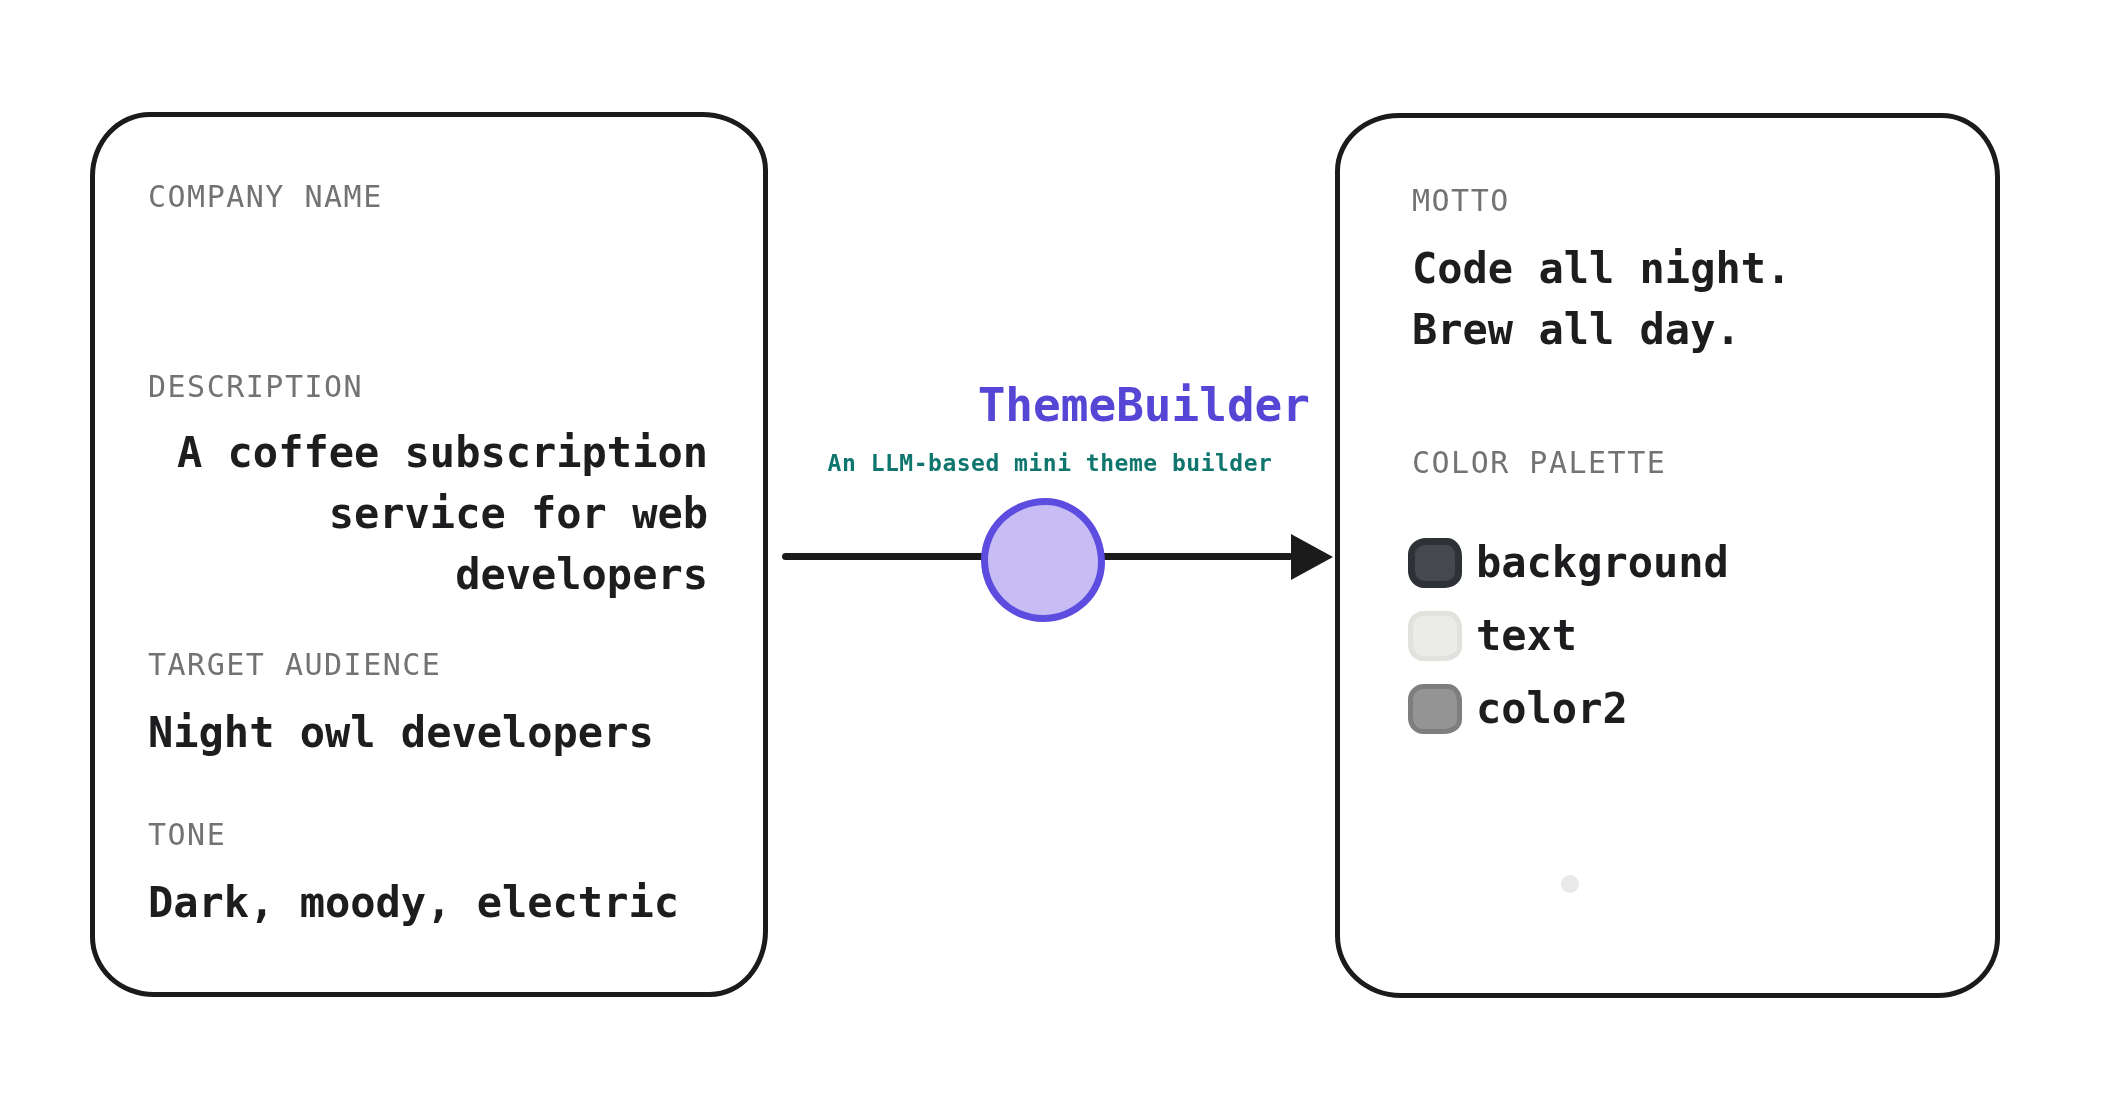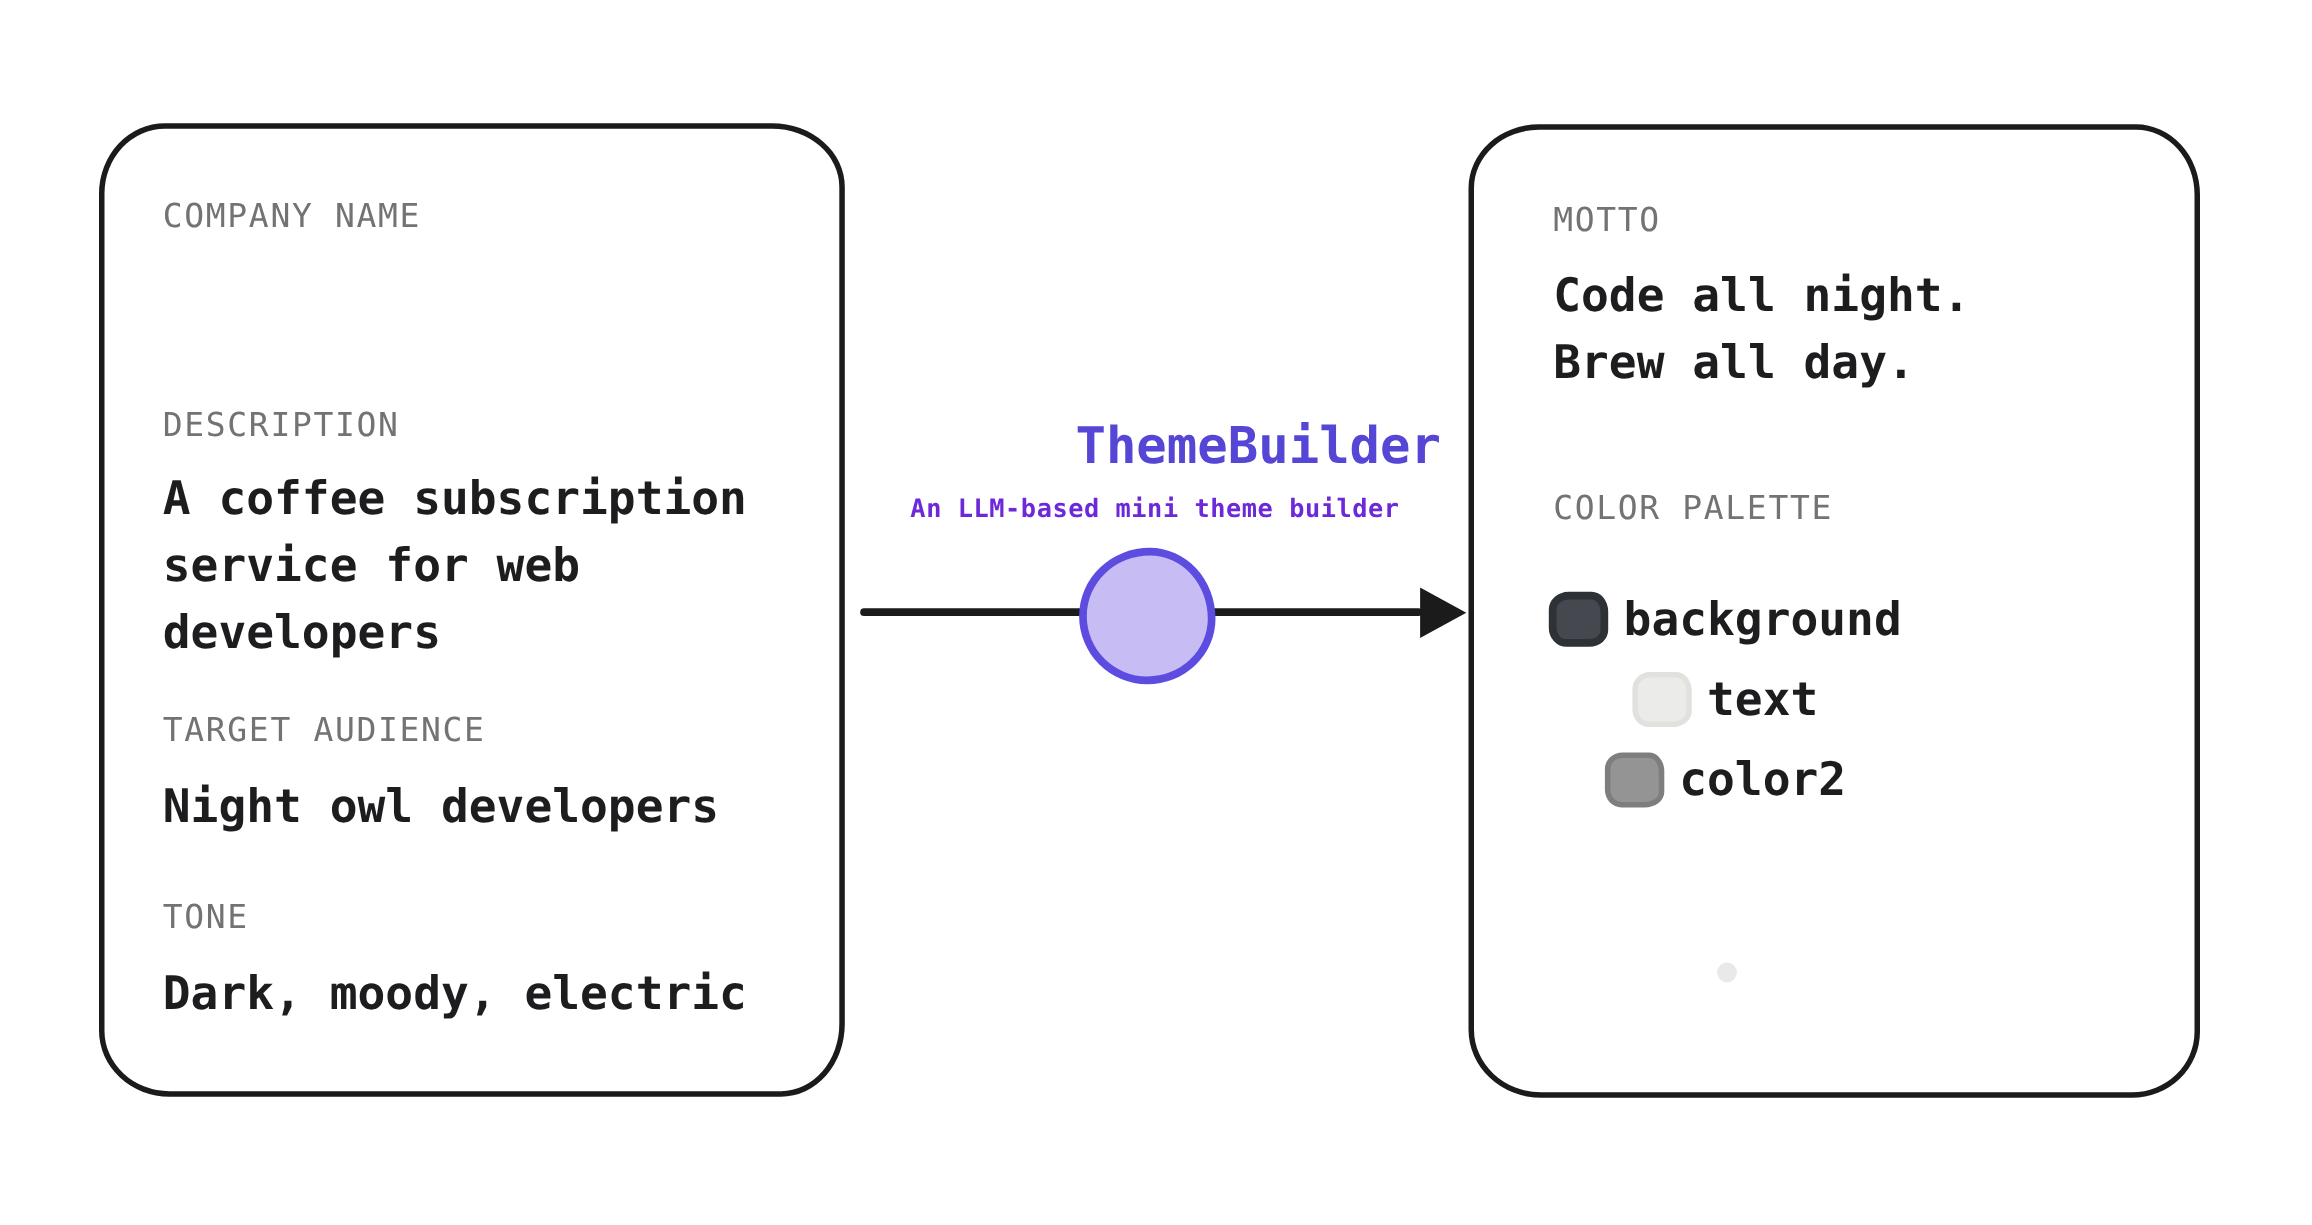--- a/index.html
+++ b/index.html
@@ -25,21 +25,21 @@
   }
 
   .field-label{
     position:absolute;color:#737373;font-size:30px;line-height:1;
     letter-spacing:1.5px;white-space:nowrap;
   }
   .field-value{
     position:absolute;color:#1d1d1f;font-size:42px;line-height:61px;
     font-weight:bold;white-space:nowrap;
   }
-  .field-value.wrap{white-space:normal;width:560px;}
+  .field-value.wrap{white-space:normal;width:560px;text-align:right;}
 
   
   .tool-title{
     position:absolute;left:790px;top:382px;width:520px;
     text-align:center;font-size:46px;font-weight:bold;line-height:1;
     white-space:nowrap;
   }
   .tool-subtitle{
     position:absolute;left:790px;top:452px;width:520px;
     text-align:center;font-size:23px;font-weight:bold;line-height:1;
@@ -60,21 +60,21 @@
     border:7px solid #5c4ce0;background:#c7bdf4;
     border-radius:52% 48% 50% 50% / 50% 52% 48% 50%;
     box-sizing:border-box;
   }
 
   
   .palette{
     position:absolute;left:1408px;top:536px;
     display:flex;flex-direction:column;gap:20px;
   }
-  .palette-row{display:flex;align-items:center;height:53px;justify-content:center;}
+  .palette-row{display:flex;align-items:center;height:53px;}
   .swatch{
     width:54px;height:50px;box-sizing:border-box;
     border:5px solid transparent;
     border-radius:16px 14px 18px 15px / 15px 17px 14px 16px;
     flex:0 0 auto;
   }
   .swatch.thick{border-width:7px;border-radius:18px 15px 17px 16px / 16px 18px 15px 17px;}
   .swatch-name{
     margin-left:14px;color:#1d1d1f;font-size:42px;font-weight:bold;
     line-height:1;white-space:nowrap;
@@ -96,21 +96,21 @@
   <div class="field-label" style="left:148px;top:372px">DESCRIPTION</div>
   <div class="field-value wrap" style="left:148px;top:422px">A coffee subscription service for web developers</div>
 
   <div class="field-label" style="left:148px;top:650px">TARGET AUDIENCE</div>
   <div class="field-value" style="left:148px;top:702px">Night owl developers</div>
 
   <div class="field-label" style="left:148px;top:820px">TONE</div>
   <div class="field-value" style="left:148px;top:872px">Dark, moody, electric</div>
 
   <div class="tool-title" style="color: rgb(86, 70, 214); text-align: right;">ThemeBuilder</div>
-  <div class="tool-subtitle" style="color: #6d28d9;">An LLM-based mini theme builder</div>
+  <div class="tool-subtitle" style="color: #0f766e;">An LLM-based mini theme builder</div>
 
   <div class="arrow-line"></div>
   <div class="arrow-head"></div>
   <div class="llm-circle" style="background: rgb(199, 189, 244); border-color: rgb(92, 76, 224);"></div>
 
   <div class="card right"></div>
 
   <div class="field-label" style="left:1412px;top:186px">MOTTO</div>
   <div class="field-value" style="left:1412px;top:238px">Code all night.</div>
   <div class="field-value" style="left:1412px;top:299px">Brew all day.</div>

